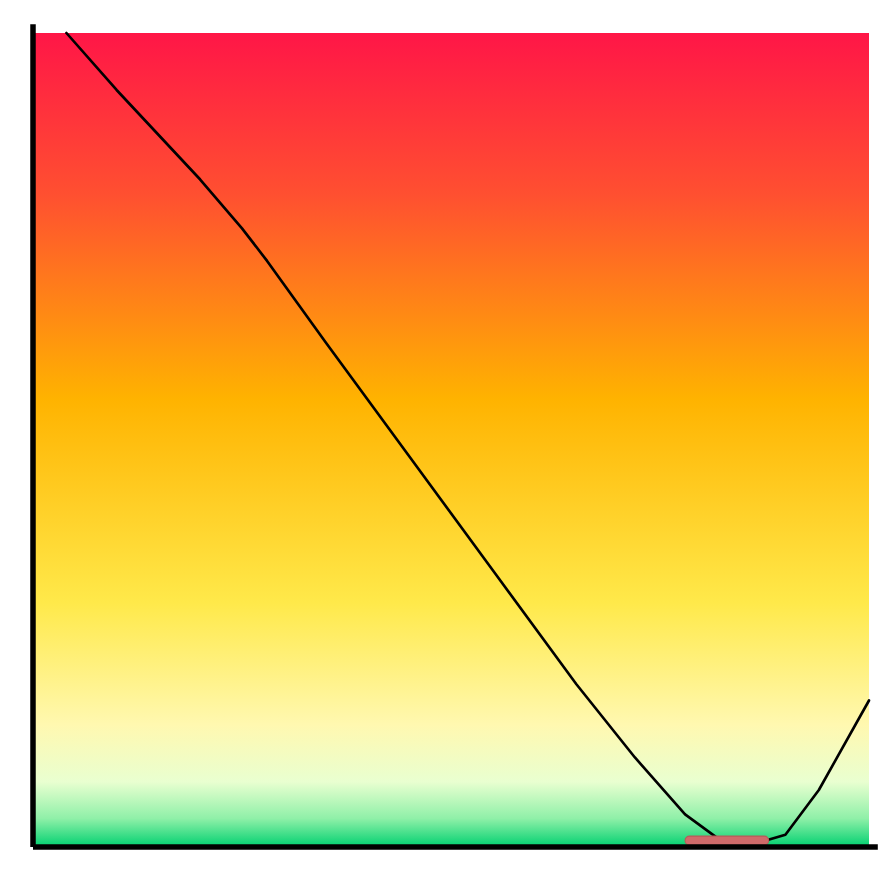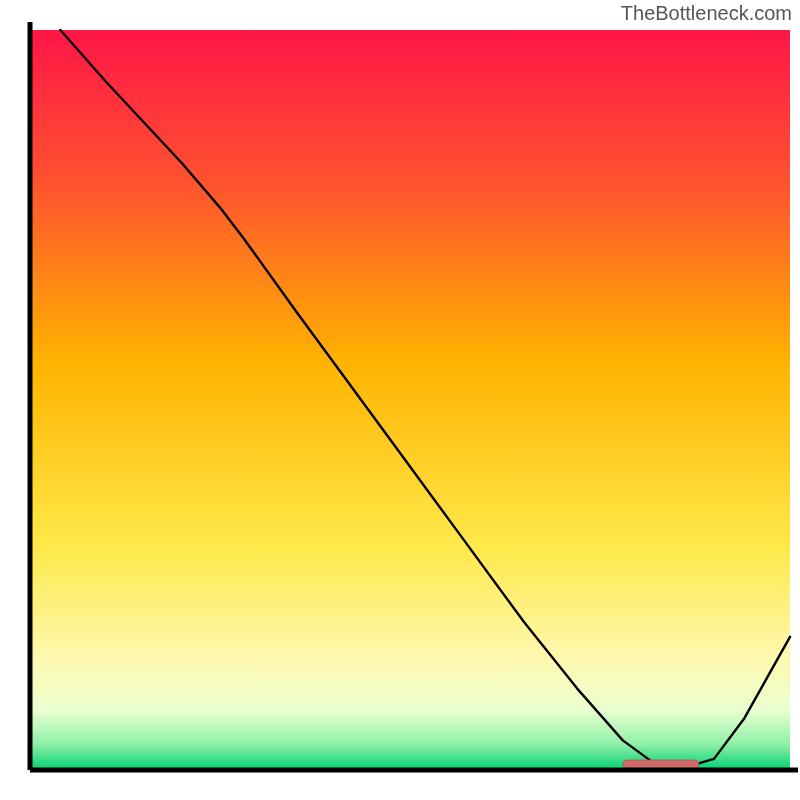--- a/index.html
+++ b/index.html
@@ -25,21 +25,20 @@
     z-index: 5;
   }
   svg {
     display: block;
   }
 </style>
 </head>
 <body>
 
 <div class="wrap">
-  <div class="watermark">TheBottleneck.com</div>
   <svg id="svg" width="800" height="800" viewBox="0 0 800 800">
       <defs>
         <linearGradient id="bg" x1="0" y1="0" x2="0" y2="1">
           <stop offset="0%" stop-color="#ff1647"></stop>
           <stop offset="20%" stop-color="#ff5030"></stop>
           <stop offset="45%" stop-color="#ffb300"></stop>
           <stop offset="70%" stop-color="#ffe94a"></stop>
           <stop offset="85%" stop-color="#fff8b0"></stop>
           <stop offset="92%" stop-color="#e9ffd0"></stop>
           <stop offset="96.5%" stop-color="#8ff0a8"></stop>

